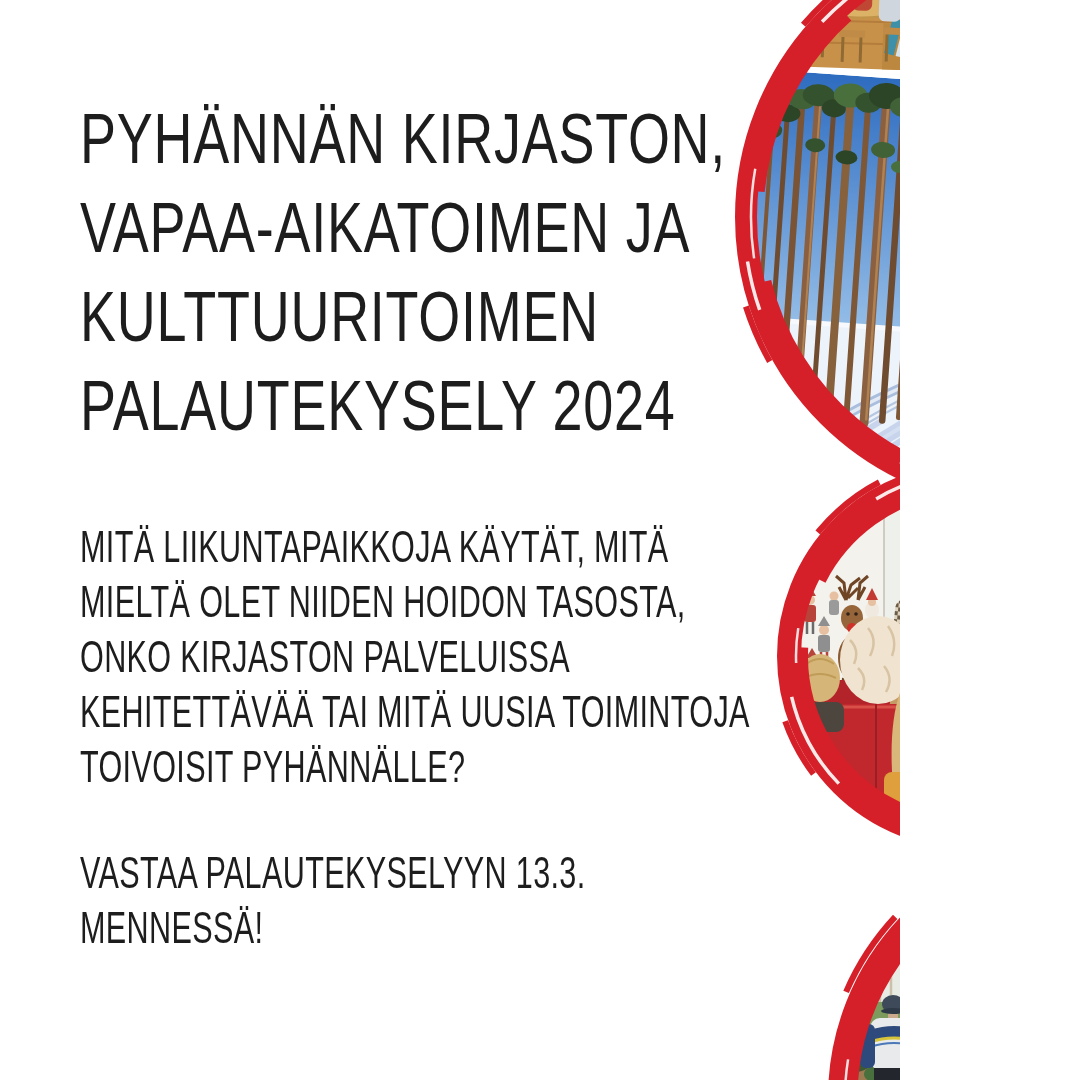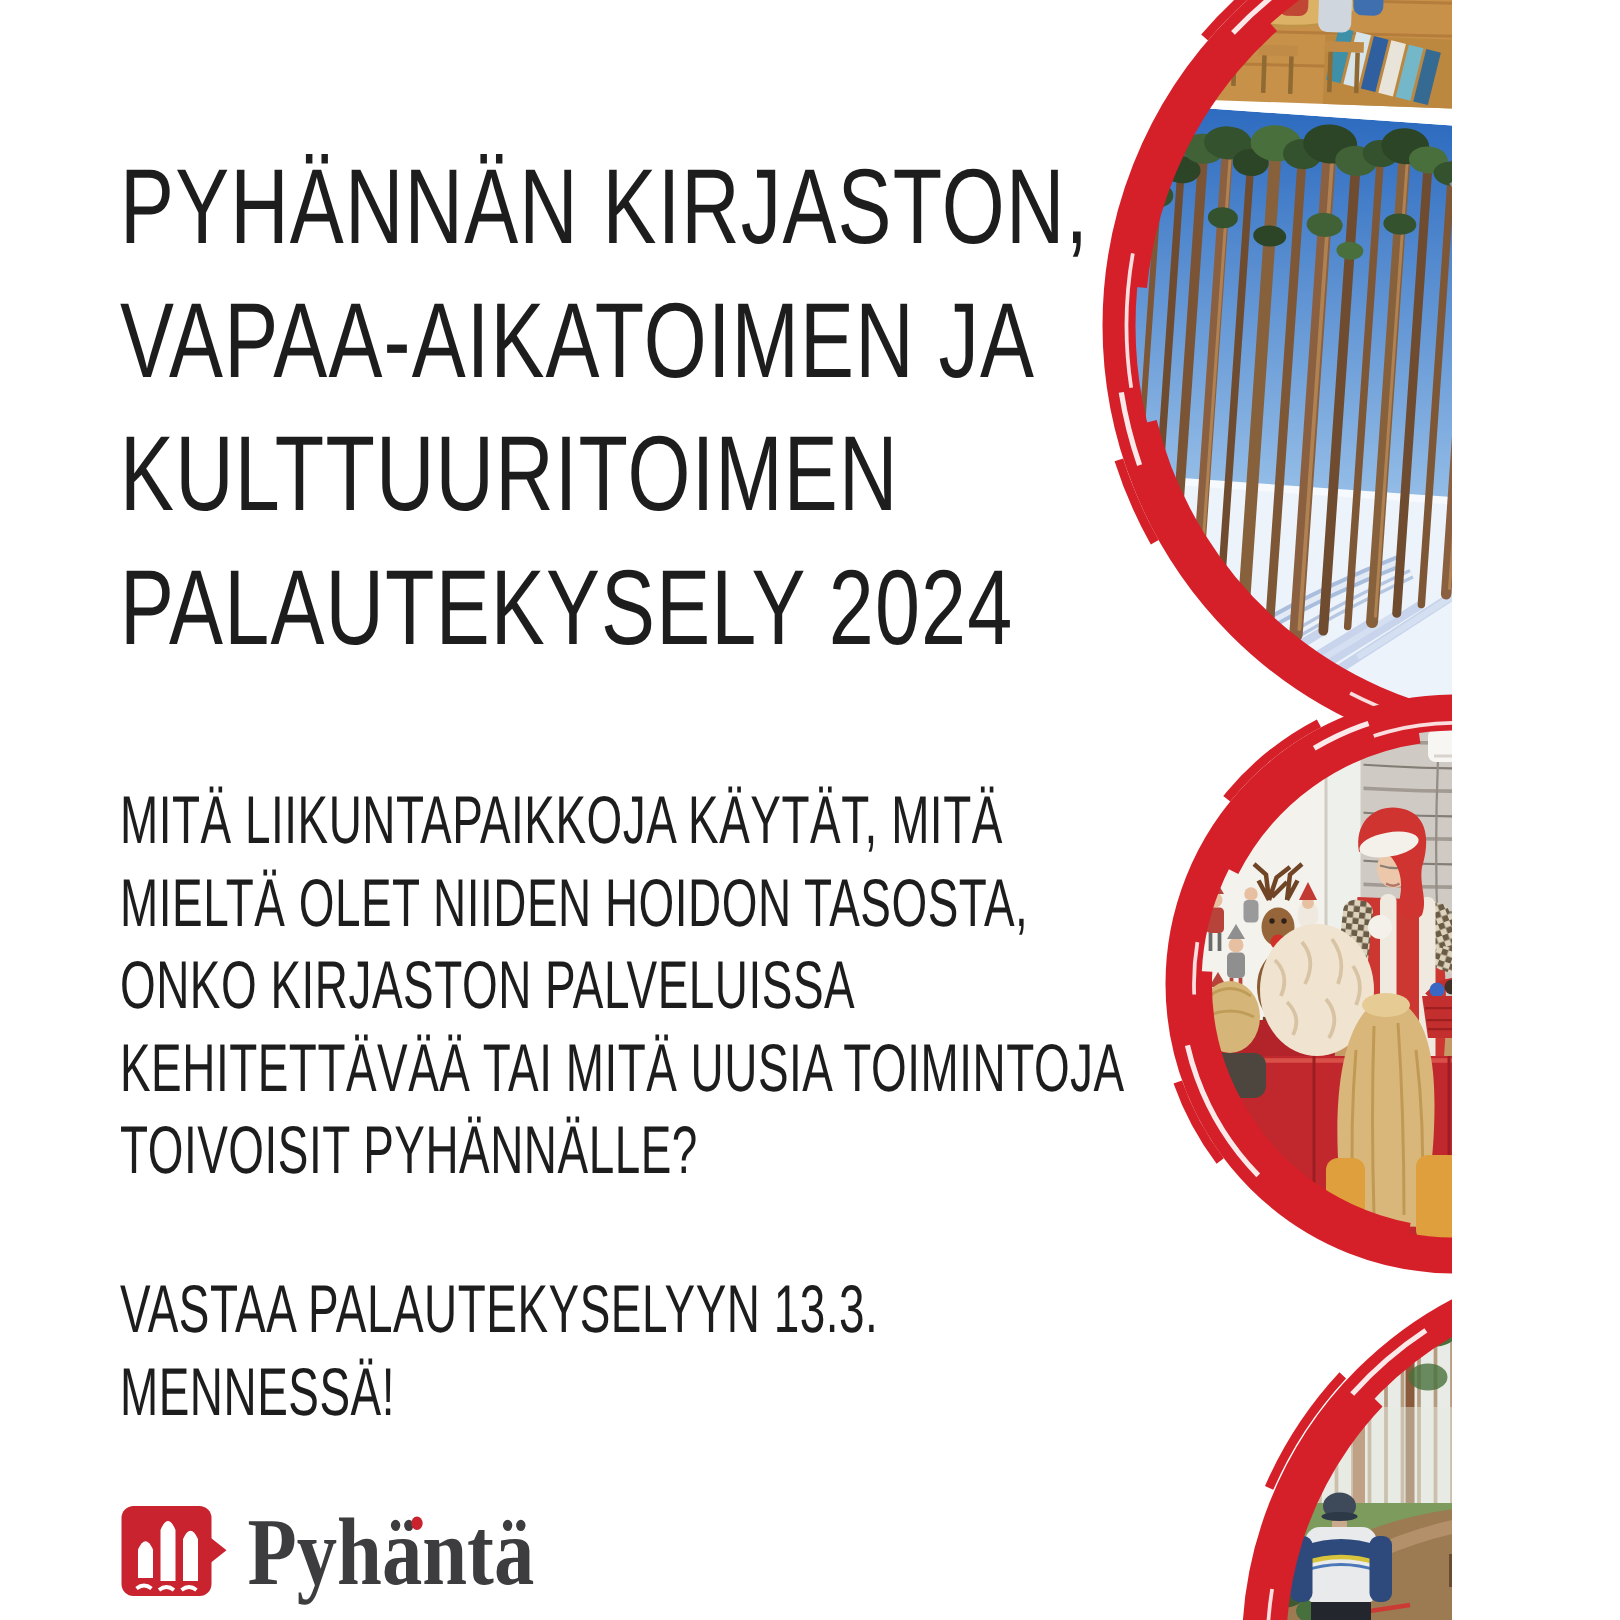--- a/index.html
+++ b/index.html
@@ -1,17 +1,17 @@
 <!DOCTYPE html>
 <html style="--background: #ffffff; --text-dark: #1d1d1d; --brush-red: #d62029; --logo-red: #c8232e; --logo-gray: #3d3c3e;"><head>
 <meta charset="utf-8">
 <style>
   html,body{margin:0;padding:0}
   body{width:1080px;height:1080px;overflow:hidden;background:var(--background,#ffffff);font-family:"Liberation Sans",sans-serif}
-  .canvas{position:relative;width:968px;height:1080px;overflow:hidden;background:var(--background,#ffffff)}
+  .canvas{position:relative;width:900px;height:1080px;overflow:hidden;background:var(--background,#ffffff)}
   .art{position:absolute;left:0;top:0}
   .poster-title{position:absolute;left:80px;top:94px;margin:0;font-weight:400;font-size:71px;line-height:89px;letter-spacing:1px;color:var(--text-dark,#1d1d1d);white-space:pre-line;transform:scaleX(.76);transform-origin:0 0;width:900px}
   .survey-question{position:absolute;left:80px;top:519px;margin:0;font-weight:400;font-size:45px;line-height:55px;letter-spacing:.5px;color:var(--text-dark,#1d1d1d);white-space:pre-line;transform:scaleX(.68);transform-origin:0 0;width:1100px}
   .cta-text{position:absolute;left:80px;top:845px;margin:0;font-weight:400;font-size:45px;line-height:55px;letter-spacing:.5px;color:var(--text-dark,#1d1d1d);white-space:pre-line;transform:scaleX(.68);transform-origin:0 0;width:1100px}
   .logo{position:absolute;left:80px;top:1002px;display:flex;align-items:center;gap:13px}
   .logo-word{font-family:"Liberation Serif",serif;font-weight:700;font-size:64px;line-height:66px;color:var(--logo-gray,#3d3c3e);transform:scaleX(.84);transform-origin:0 50%;white-space:nowrap}
   .logo-word span{display:inline-block}
   .uml{position:relative}
   .uml.red-dot::after{content:"";position:absolute;width:9px;height:9px;border-radius:50%;background:var(--logo-red,#c8232e);top:9px;right:0}
 </style>
@@ -574,27 +574,14 @@
 KULTTUURITOIMEN
 PALAUTEKYSELY 2024</h1>
   <p class="survey-question">MITÄ LIIKUNTAPAIKKOJA KÄYTÄT, MITÄ
 MIELTÄ OLET NIIDEN HOIDON TASOSTA,
 ONKO KIRJASTON PALVELUISSA
 KEHITETTÄVÄÄ TAI MITÄ UUSIA TOIMINTOJA
 TOIVOISIT PYHÄNNÄLLE?</p>
   <p class="cta-text">VASTAA PALAUTEKYSELYYN 13.3.
 MENNESSÄ!</p>
 
-  <div class="logo">
-    <svg width="72" height="66" viewBox="0 0 72 66">
-      <rect x="1" y="2" width="60" height="60" rx="8" fill="var(--logo-red,#c8232e)"></rect>
-      <polygon points="59,22 71,31.5 59,41" fill="var(--logo-red,#c8232e)"></polygon>
-      <path d="M12,50 V31 Q17,20 22,31 V50 Z" fill="#ffffff"></path>
-      <path d="M27,52 V18 Q32,6 37,18 V52 Z" fill="#ffffff"></path>
-      <path d="M42,52 V24 Q47,13 52,24 V52 Z" fill="#ffffff"></path>
-      <path d="M11,57 Q16,53 21,57" stroke="#ffffff" stroke-width="2.5" fill="none"></path>
-      <path d="M26,58 Q31,54 36,58" stroke="#ffffff" stroke-width="2.5" fill="none"></path>
-      <path d="M41,58 Q46,54 51,58" stroke="#ffffff" stroke-width="2.5" fill="none"></path>
-    </svg>
-    <div class="logo-word"><span>Pyh</span><span class="uml red-dot">ä</span><span>nt</span><span>ä</span></div>
-  </div>
 
 </div>
 
 </body></html>

